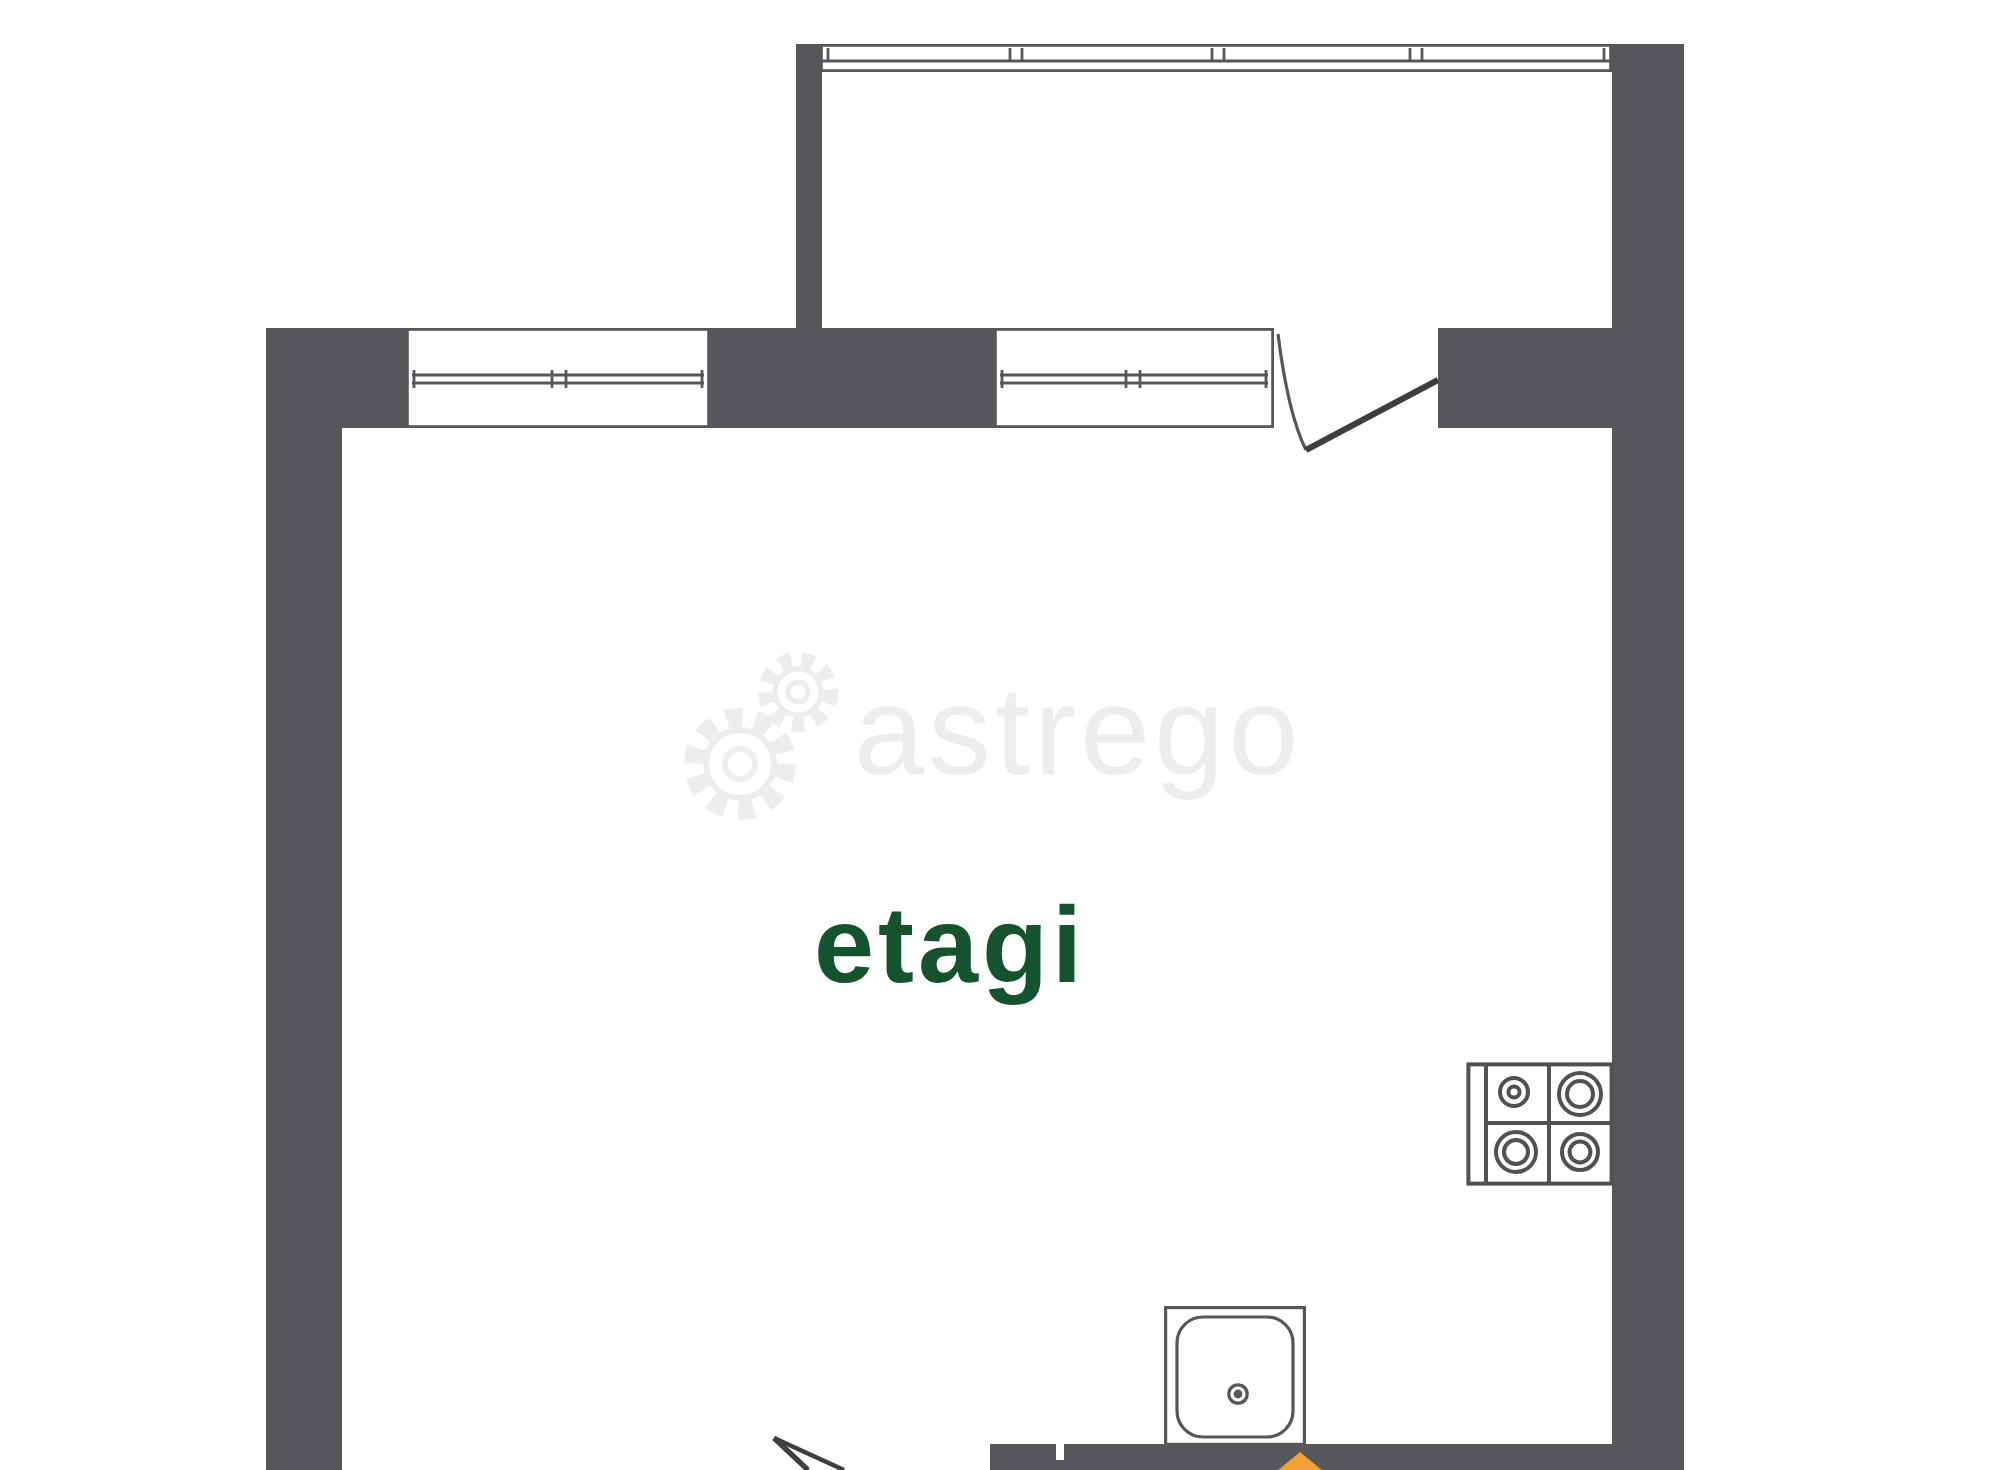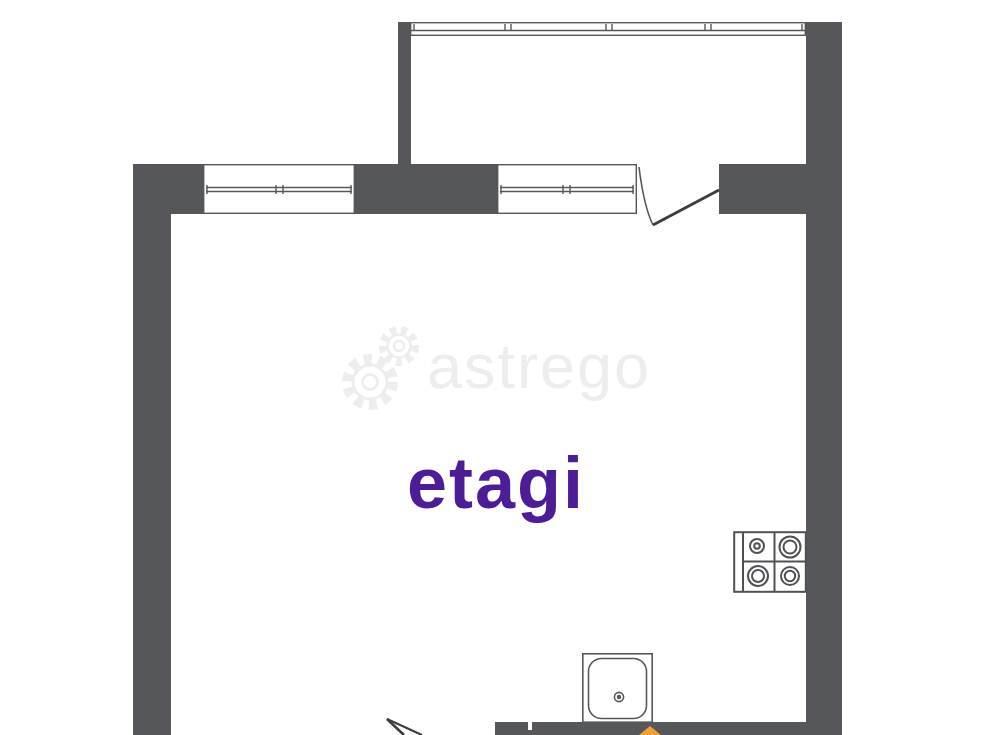--- a/index.html
+++ b/index.html
@@ -12,21 +12,21 @@
   .notch{position:absolute;background:#ffffff;z-index:4;}
   .abs{position:absolute;}
   svg{display:block;}
   .glyphs{position:absolute;z-index:3;}
   .area-label{
     position:absolute;z-index:6;color:#333333;
     font-size:35px;font-weight:500;letter-spacing:0.5px;white-space:nowrap;
   }
   .wm{position:absolute;z-index:1;color:#ededed;user-select:none;white-space:nowrap;}
   .wm-astrego{left:427px;top:330px;font-size:63px;font-weight:400;letter-spacing:2px;}
-  .wm-etagi{left:407px;top:442px;font-size:72px;font-weight:700;letter-spacing:2px;color:#4c1d95;text-align:center;}
+  .wm-etagi{left:407px;top:442px;font-size:54px;font-weight:700;letter-spacing:2px;color:#14532d;text-align:center;}
   .wm-gears{left:336px;top:322px;z-index:1;}
   .logo-triangle{
     position:absolute;left:633px;top:726px;z-index:7;
     width:0;height:0;
     border-left:17px solid transparent;
     border-right:17px solid transparent;
     border-bottom:14px solid #f0a035;
   }
 </style>
 </head>

